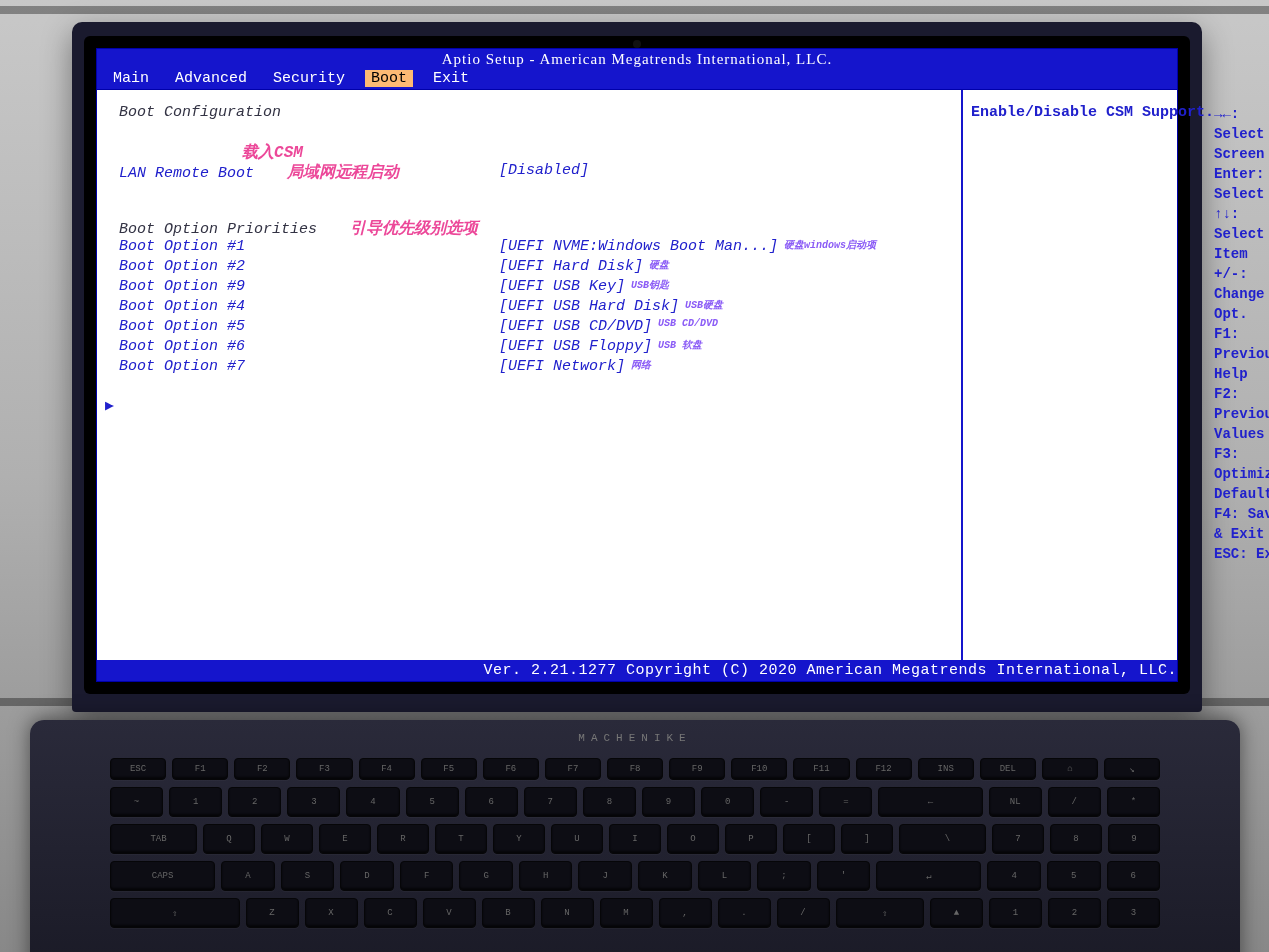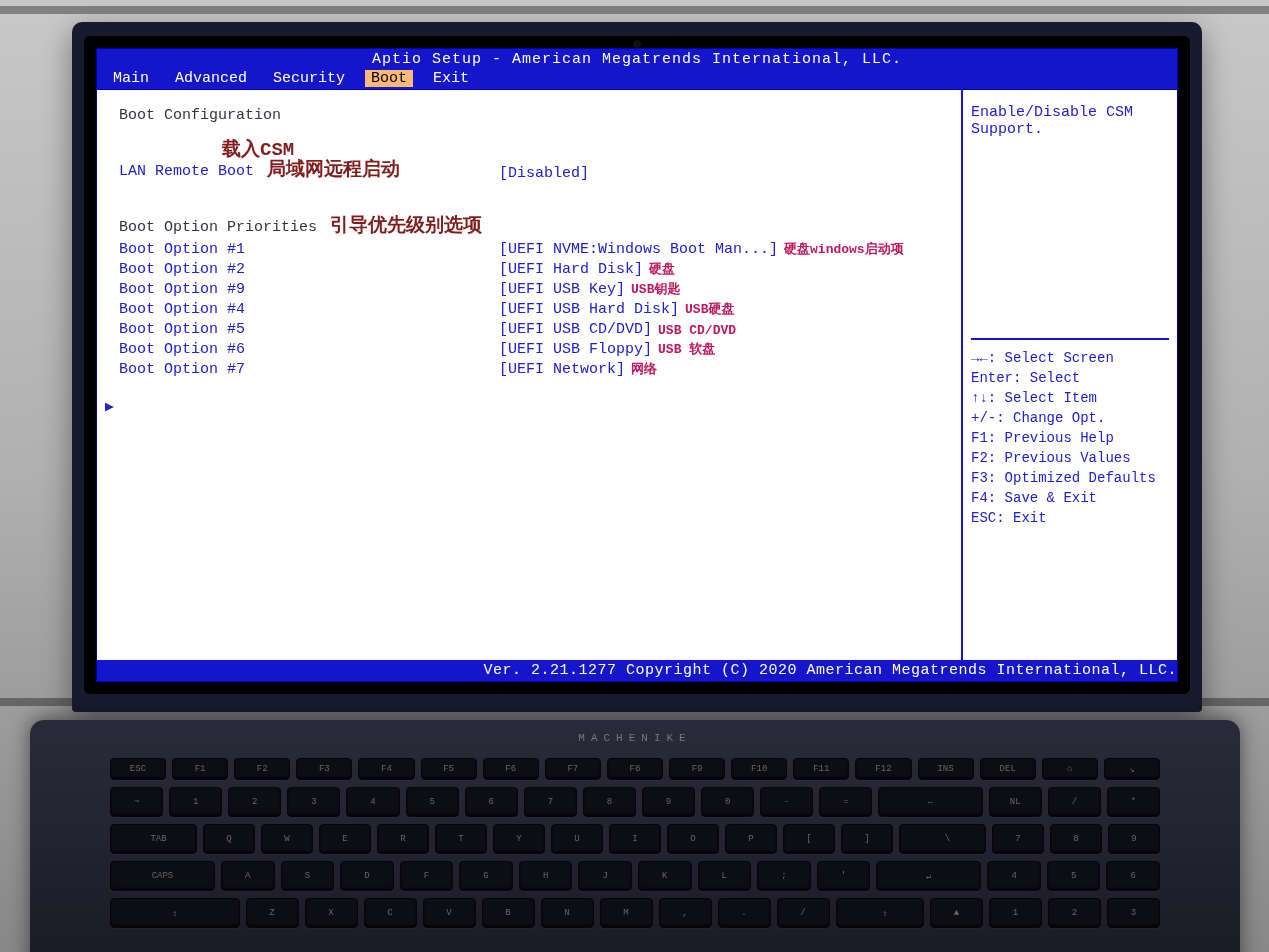--- a/index.html
+++ b/index.html
@@ -41,20 +41,21 @@
       font-size: 15px;
       border: 1px solid #0000aa;
     }
     .bios-header {
       background: #1515cc;
       color: #fff;
       text-align: center;
       padding: 2px 12px;
       font-weight: normal;
       letter-spacing: 1px;
+      font-family: Liberation Serif, serif;
     }
     .bios-tabs {
       background: #1515cc;
       display: flex;
       gap: 14px;
       padding: 0 10px 2px 10px;
       color: #fff;
     }
     .bios-tab { padding: 0 6px; cursor: pointer; }
     .bios-tab.active { background: #fdba74; color: #000; }
@@ -66,32 +67,32 @@
       padding: 14px 10px 8px 22px;
       color: #2020cc;
       position: relative;
       white-space: nowrap;
     }
     .bios-side {
       width: 216px;
       border-left: 2px solid #1515cc;
       padding: 14px 8px;
       color: #2020cc;
-      display: flex; flex-direction: column;
+      display: flex;  font-weight: bold;
     }
     .side-help { flex: 0 0 auto; min-height: 230px; }
     .side-divider { border-top: 2px solid #1515cc; margin: 4px 0 8px 0; }
-    .row { display: flex; align-items: flex-end; height: 20px; }
+    .row { display: flex; align-items: flex-start; height: 20px; font-style: italic; }
     .row .label { width: 380px; }
     .row .value { }
     .heading { color: #334; }
     .selected .label, .selected .value { color: #fff; background: none; }
     .selected { color: #fff; }
-    .annot { color: #7f1d1d; font-size: 19px; font-weight: bold; margin-left: 4px; vertical-align: baseline;}
-    .annot-right { color: #be185d; font-size: 13px; font-weight: bold; margin-left: 6px; }
+    .annot { color: #ec4899; font-size: 16px; font-weight: bold; margin-left: 24px; vertical-align: baseline;}
+    .annot-right { color: #8b5cf6; font-size: 10px; font-weight: bold; margin-left: 6px; }
     .submenu-arrow { color: #2020cc; margin-right: 6px; margin-left:-14px;}
     .keyhelp { line-height: 20px; font-size: 14px;}
     .bios-footer {
       background: #1515cc; color: #fff;
       text-align: right; padding: 2px 0;
       letter-spacing: 0.5px;
     }
     .keyboard-deck {
       position: absolute;
       top: 720px; left: 30px;
@@ -100,21 +101,21 @@
       border-radius: 14px 14px 0 0;
       padding: 38px 80px 10px 80px;
       box-shadow: 0 -2px 20px rgba(0,0,0,0.5);
     }
     .brand {
       position: absolute; top: 12px; left: 50%;
       transform: translateX(-50%);
       color: #777; letter-spacing: 6px; font-size: 11px;
     }
     .keys { display: flex; flex-direction: column; gap: 7px; }
-    .keyrow { display: flex; gap: 6px; justify-content: flex-end; }
+    .keyrow { display: flex; gap: 6px; }
     .key {
       background: #0d0d14;
       border: 1px solid #060608;
       border-radius: 4px;
       height: 30px; flex: 1;
       color: #666; font-size: 9px;
       display: flex; align-items: center; justify-content: center;
       box-shadow: inset 0 -2px 2px rgba(0,0,0,0.6), 0 1px 1px rgba(255,255,255,0.03);
     }
     .key.fn { height: 22px; }

